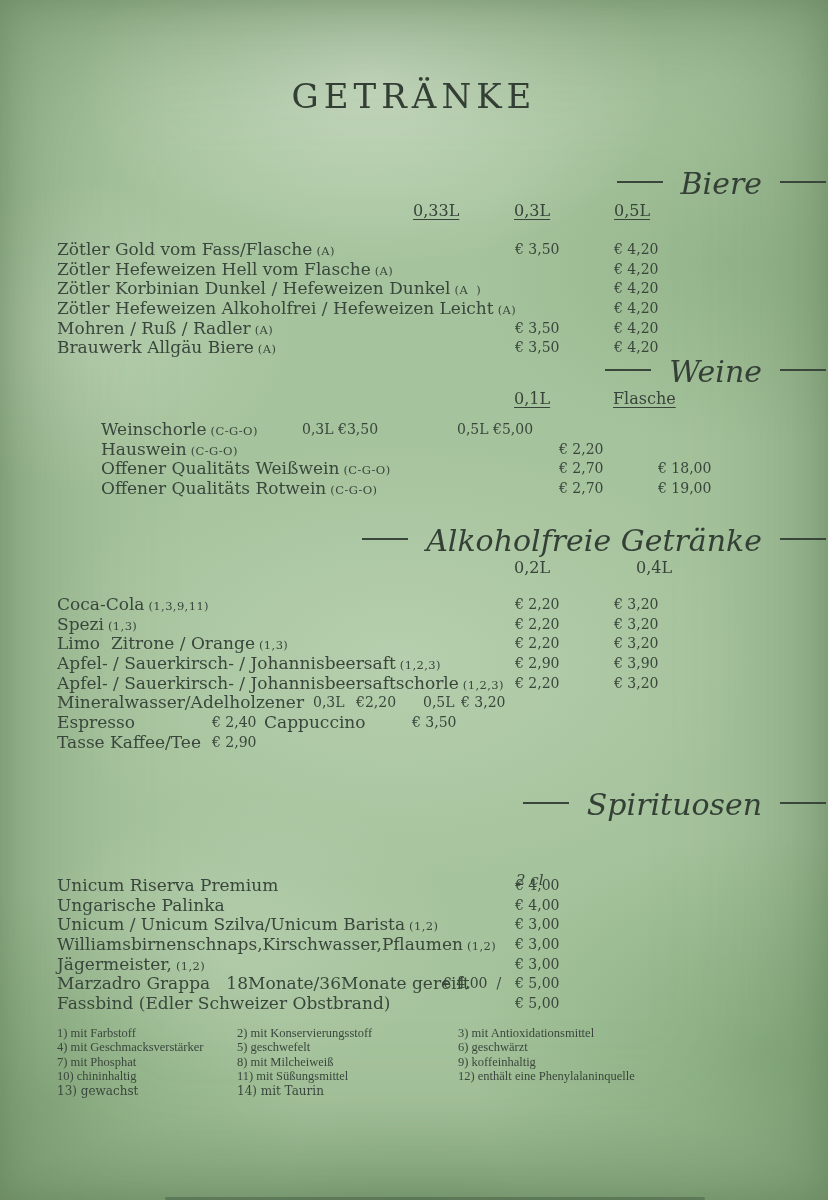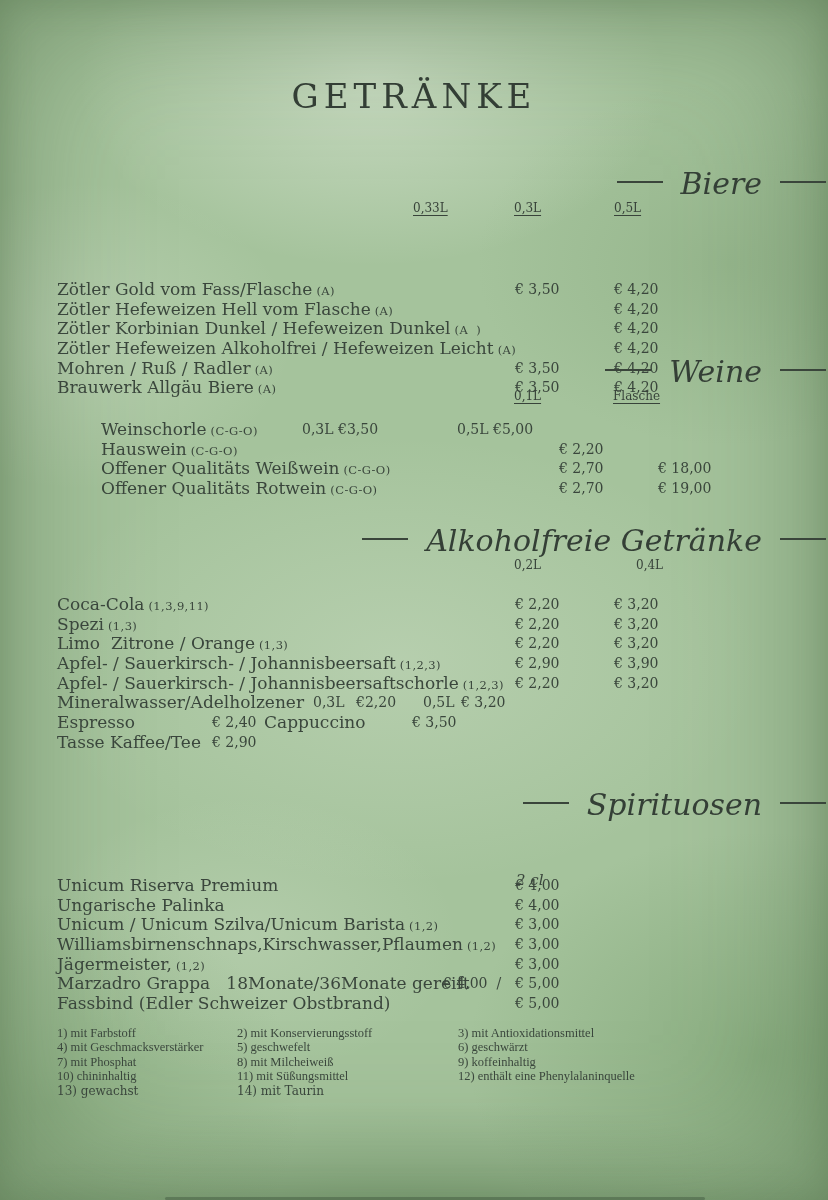--- a/index.html
+++ b/index.html
@@ -26,21 +26,21 @@
     text-align:center;font-size:34px;letter-spacing:5px;color:#333e35;
   }
   .sec-head{
     position:absolute;left:16px;width:100%;text-align:right;
     font-style:italic;font-size:30px;color:#343f36;white-space:pre;
   }
   .dash{
     display:inline-block;width:46px;height:2px;background:#3a453b;
     vertical-align:middle;margin:0 18px 8px 18px;
   }
-  .colhead{position:absolute;font-size:12px;color:#38433a;}
+  .colhead{position:absolute;font-size:16px;color:#38433a;}
   .u{text-decoration:underline;text-underline-offset:3px;}
   .items{position:absolute;left:0;width:100%;}
   .row{position:relative;height:19.7px;padding-left:57px;font-size:17px;line-height:19.7px;}
   .nm{white-space:pre;}
   .nt{font-size:11.5px;white-space:pre;margin-left:4px;letter-spacing:0.4px;}
   .p{position:absolute;top:0;font-size:14px;white-space:pre;}
   .ca{left:515px;}
   .cb{left:614px;}
   .w1{left:258px;}
   .w2{left:413px;}
@@ -67,21 +67,21 @@
 <div class="page">
 
   <div class="title">GETRÄNKE</div>
 
   <div class="sec-head" style="top:166px;"><span class="dash"></span><span>Biere</span><span class="dash"></span></div>
 
   <span class="colhead u" style="top:201px;left:413px;">0,33L</span>
   <span class="colhead u" style="top:201px;left:514px;">0,3L</span>
   <span class="colhead u" style="top:201px;left:614px;">0,5L</span>
 
-  <div class="items" style="top:240px;margin-top:40px;">
+  <div class="items" style="top:240px;">
     <div class="row"><span class="nm">Zötler Gold vom Fass/Flasche</span><span class="nt">(A)</span><span class="p ca">€ 3,50</span><span class="p cb">€ 4,20</span></div>
     <div class="row"><span class="nm">Zötler Hefeweizen Hell vom Flasche</span><span class="nt">(A)</span><span class="p ca"></span><span class="p cb">€ 4,20</span></div>
     <div class="row"><span class="nm">Zötler Korbinian Dunkel / Hefeweizen Dunkel</span><span class="nt">(A  )</span><span class="p ca"></span><span class="p cb">€ 4,20</span></div>
     <div class="row"><span class="nm">Zötler Hefeweizen Alkoholfrei / Hefeweizen Leicht</span><span class="nt">(A)</span><span class="p ca"></span><span class="p cb">€ 4,20</span></div>
     <div class="row"><span class="nm">Mohren / Ruß / Radler</span><span class="nt">(A)</span><span class="p ca">€ 3,50</span><span class="p cb">€ 4,20</span></div>
     <div class="row"><span class="nm">Brauwerk Allgäu Biere</span><span class="nt">(A)</span><span class="p ca">€ 3,50</span><span class="p cb">€ 4,20</span></div>
   </div>
 
   <div class="sec-head" style="top:354px;"><span class="dash"></span><span>Weine</span><span class="dash"></span></div>
 

